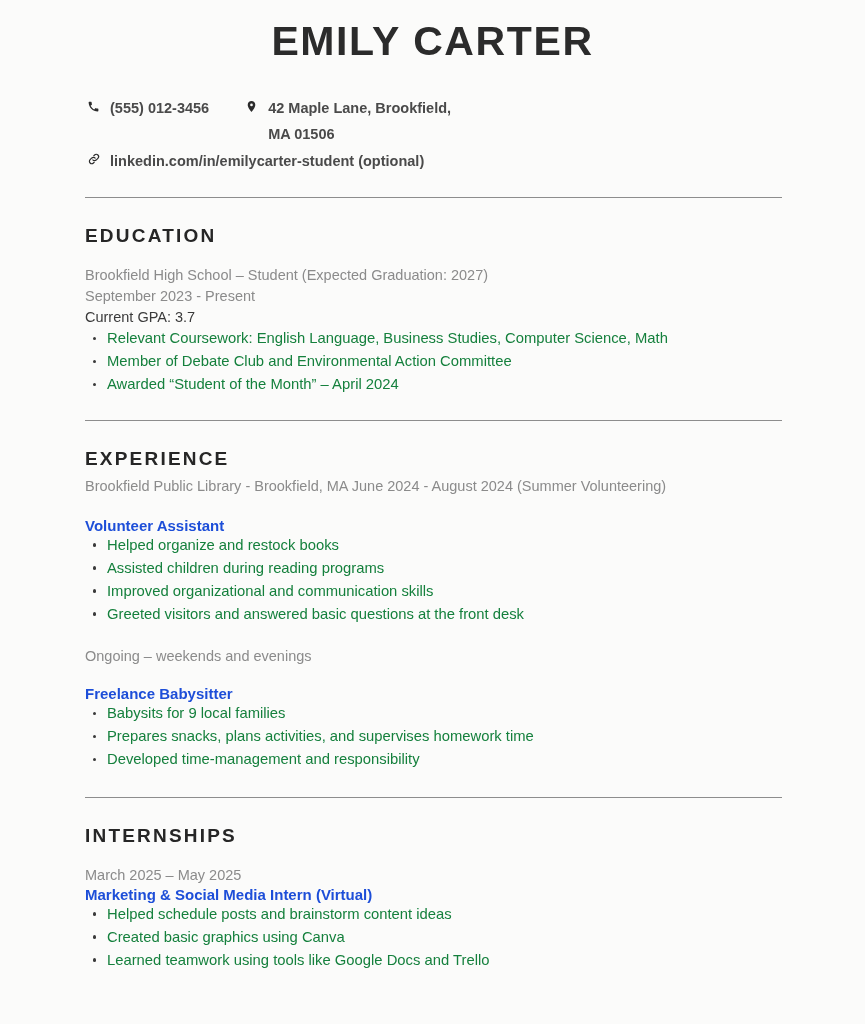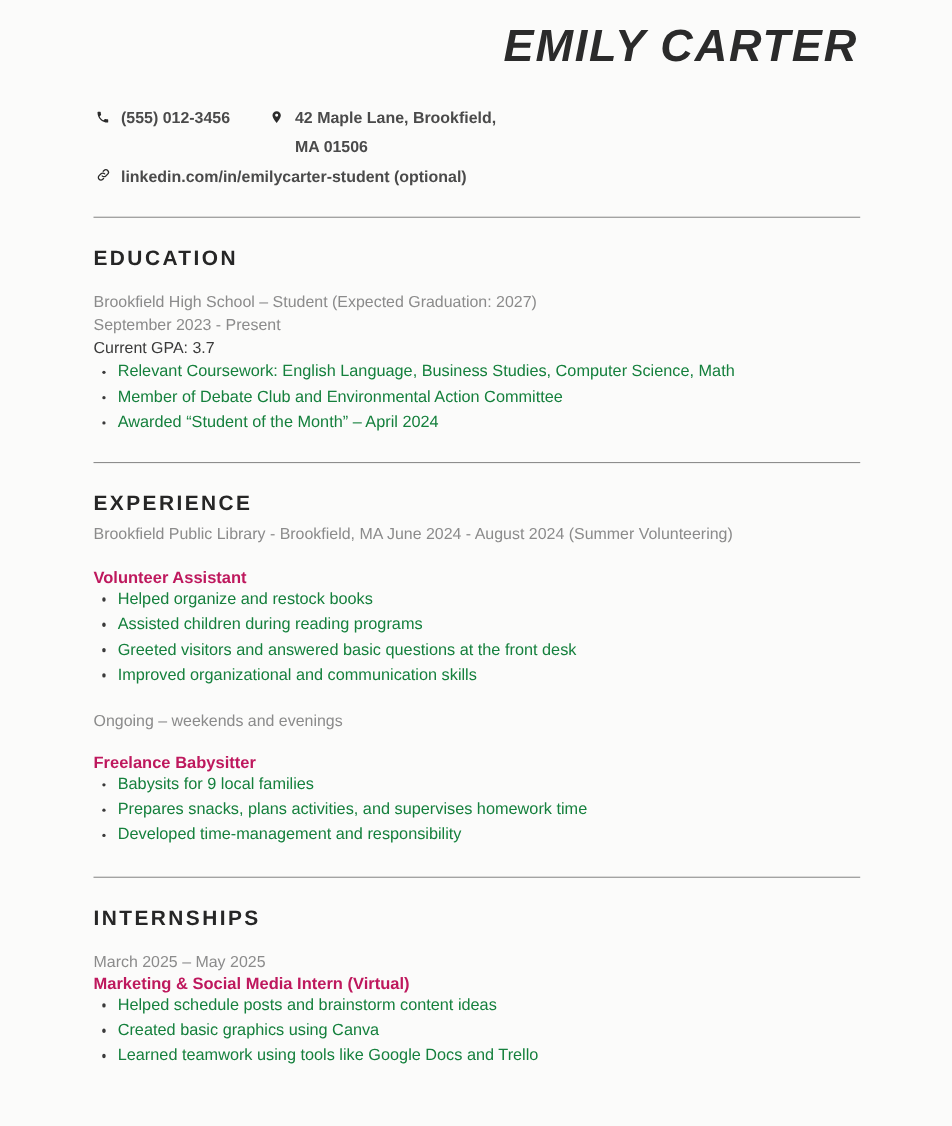--- a/index.html
+++ b/index.html
@@ -16,29 +16,28 @@
   }
   .page {
     width: 865px;
     height: 1024px;
     box-sizing: border-box;
     padding: 0 85px;
     position: relative;
   }
   
   .name {
-    text-align: right;
+    text-align: center;
     font-size: 41px;
     font-weight: bold;
     letter-spacing: 1.6px;
     color: #2b2b2b;
     padding-top: 18px;
     line-height: 1.15;
     white-space: nowrap;
-    font-style: italic;
   }
   
   .contact {
     margin-top: 31px;
     font-size: 14.5px;
     color: #4a4a4a;
     line-height: 1.75;
   }
   .contact-row {
     display: flex;
@@ -96,21 +95,21 @@
     line-height: 1.43;
   }
   .plain {
     color: #3a3a3a;
     font-size: 14.5px;
     line-height: 1.43;
   }
   .role {
     font-size: 15px;
     font-weight: bold;
-    color: #be185d;
+    color: #1d4ed8;
   }
   ul.bul {
     list-style: none;
     margin: 0;
     padding: 0;
   }
   ul.bul li {
     position: relative;
     padding-left: 22px;
     font-size: 14.8px;
@@ -196,22 +195,22 @@
 
   <hr class="rule r2">
 
   <div class="sec-title">EXPERIENCE</div>
   <div class="exp-sub muted">Brookfield Public Library - Brookfield, MA June 2024 - August 2024 (Summer Volunteering)</div>
 
   <div class="role role-gap">Volunteer Assistant</div>
   <ul class="bul mt-xs">
     <li>Helped organize and restock books</li>
     <li>Assisted children during reading programs</li>
+    <li>Improved organizational and communication skills</li>
     <li>Greeted visitors and answered basic questions at the front desk</li>
-    <li>Improved organizational and communication skills</li>
   </ul>
 
   <div class="muted ongoing">Ongoing – weekends and evenings</div>
   <div class="role free-gap">Freelance Babysitter</div>
   <ul class="bul mt-xs">
     <li>Babysits for 9 local families</li>
     <li>Prepares snacks, plans activities, and supervises homework time</li>
     <li>Developed time-management and responsibility</li>
   </ul>
 

